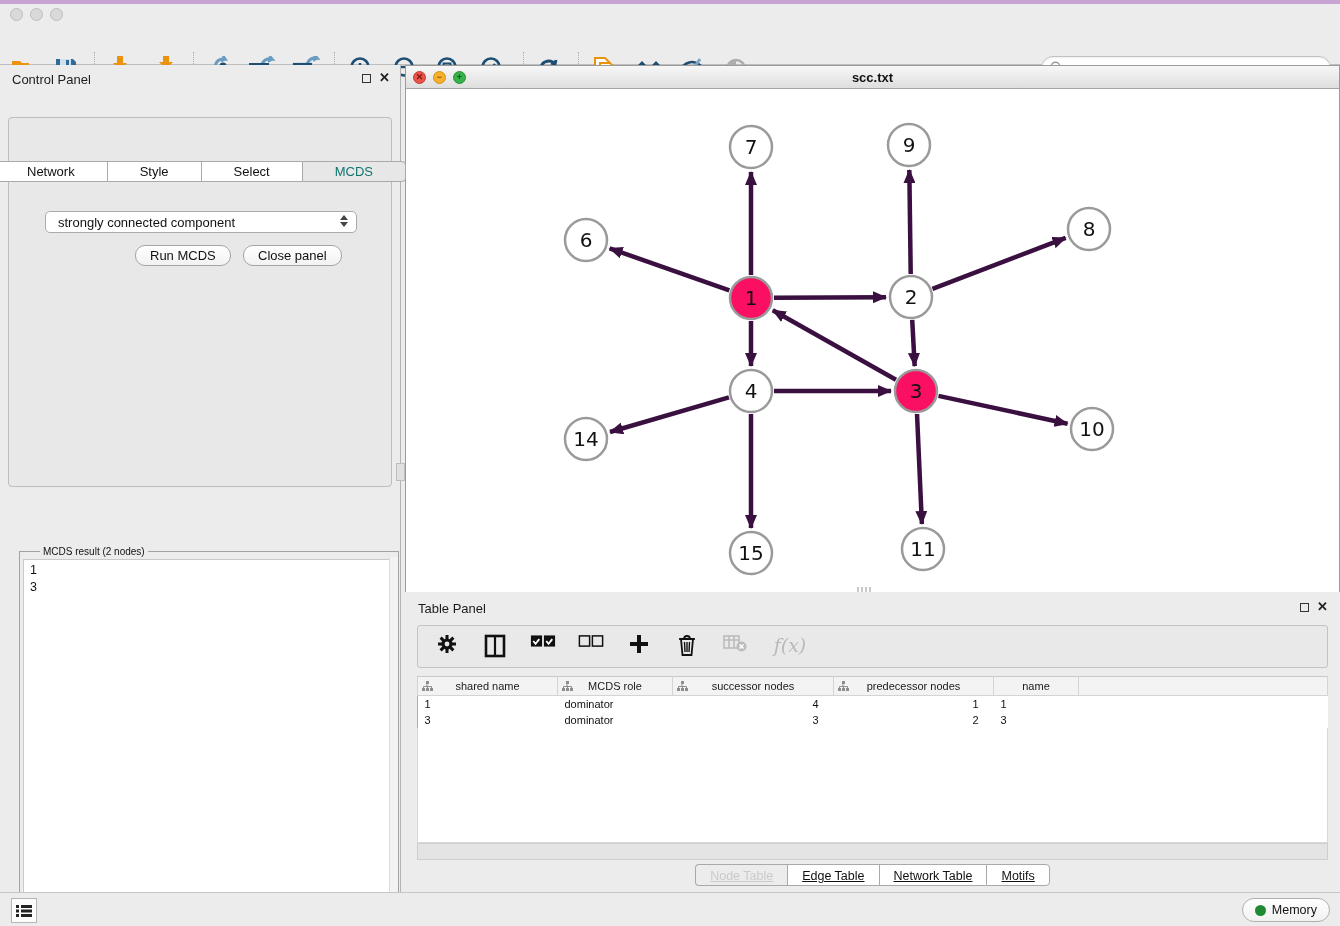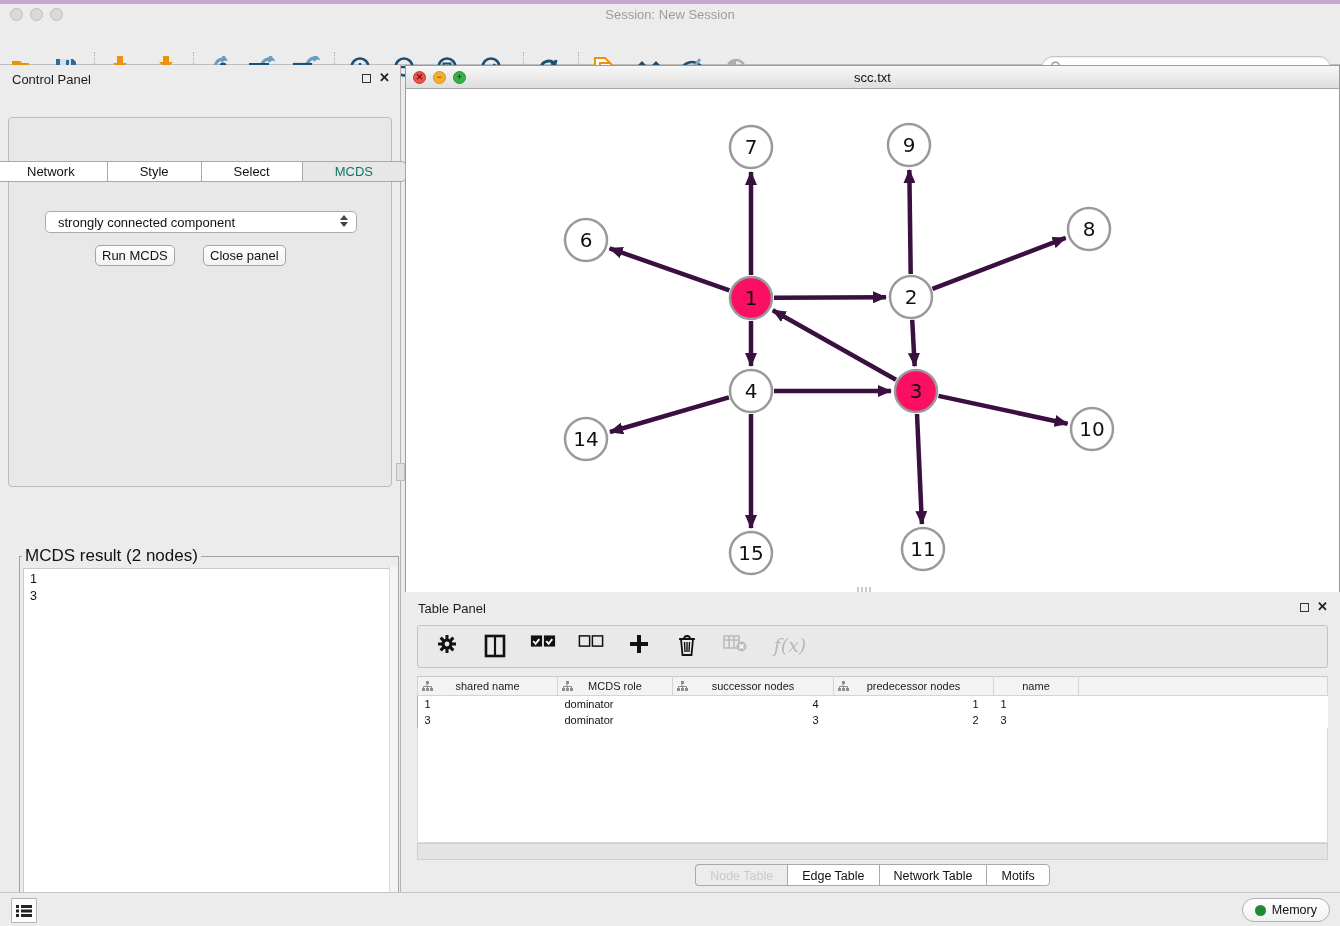--- a/index.html
+++ b/index.html
@@ -36,71 +36,70 @@
   .seg:first-child { border-radius:4px 0 0 4px; }
   .seg:last-child { border-right:1px solid #a9a9a9; border-radius:0 4px 4px 0; }
   .seg.active { background:#e7e7e7; color:#0f766e; }
   .cp-content { position:absolute; left:8px; top:52px; width:384px; height:370px; background:#e8e8e8; border:1px solid #bdbdbd; border-radius:4px; }
   .opt-label { position:absolute; left:0; width:100%; top:72px; text-align:center; font-size:13px; color:#111; }
   .dropdown { position:absolute; left:36px; top:93px; width:312px; height:22px; background:#fff; border:1px solid #ababab; border-radius:5px; font-size:13px; display:flex; align-items:center; padding-left:12px; color:#111; }
   .dd-arrows { position:absolute; right:8px; top:3px; display:flex; flex-direction:column; gap:2px; }
   .dd-arrows i { width:0; height:0; border-left:4px solid transparent; border-right:4px solid transparent; display:block; }
   .dd-up { border-bottom:5px solid #444; }
   .dd-dn { border-top:5px solid #444; }
-  .cp-btn { position:absolute; top:127px; height:21px; background:linear-gradient(#ffffff,#f2f2f2); border:1px solid #a5a5a5; border-radius:5px; font-size:13px; color:#111; padding:0 6px; font-family:"Liberation Sans",sans-serif; }
+  .cp-btn { position:absolute; top:127px; height:21px; background:linear-gradient(#ffffff,#f2f2f2); border:1px solid #a5a5a5; border-radius:10px; font-size:13px; color:#111; padding:0 14px; font-family:"Liberation Sans",sans-serif;margin-left:40px; }
   .mcds-fieldset { position:absolute; left:10px; top:428px; width:380px; height:384px; border:1px solid #a3a3a3; background:#ececec; }
-  .mcds-fieldset legend { font-size:17px; color:#111; margin-left:2px; padding:0 3px; }
+  .mcds-fieldset legend { font-size:10px; color:#111; margin-left:20px; padding:0 3px; }
   .mcds-text { position:absolute; left:3px; top:2px; width:370px; height:372px; background:#fff; border:1px solid #c9c9c9; font-size:12.5px; line-height:17px; padding:2px 6px; white-space:pre; color:#111; }
   .mcds-scroll { position:absolute; right:0; top:0; width:9px; height:100%; background:#f3f3f3; border-left:1px solid #ddd; }
   .splitter-handle { left:396px; top:463px; width:9px; height:18px; background:#e0e0e0; border:1px solid #bdbdbd; }
 
   
   .net-window { left:405px; top:65px; width:935px; height:527px; border:1px solid #9b9b9b; background:#fff; }
   .net-titlebar { position:absolute; left:0; top:0; width:100%; height:23px; background:linear-gradient(#f7f7f7,#dedede); border-bottom:1px solid #a6a6a6; display:flex; align-items:center; }
   .nt-circle { width:13px; height:13px; border-radius:50%; margin-left:7px; display:flex; align-items:center; justify-content:center; font-size:9px; font-weight:bold; line-height:9px; }
   .nt-red { background:#e8534a; border:1px solid #c23b34; color:#7e120d; }
   .nt-yellow { background:#f6b02c; border:1px solid #d3921a; color:#8a5d05; }
   .nt-green { background:#37b24a; border:1px solid #2a9239; color:#0c5b18; }
-  .net-title { position:absolute; left:0; right:0; text-align:center; font-size:13px; color:#111; }
+  .net-title { position:absolute; left:0; right:0; text-align:center; font-size:13px; color:#111;font-weight:bold; }
   .net-canvas { position:absolute; left:0; top:23px; width:933px; height:503px; background:#fff; }
   .net-grip { left:857px; top:587px; width:14px; height:5px; background:repeating-linear-gradient(90deg,#c9c9c9 0 2px,transparent 2px 4px); }
 
   
   .table-panel { left:405px; top:595px; width:935px; height:295px; background:#ececec; }
   .tp-toolbar { position:absolute; left:12px; top:30px; width:911px; height:43px; background:#e9e9e9; border:1px solid #c3c3c3; border-radius:3px; display:flex; align-items:center; gap:22px; padding-left:16px; }
   .tp-tool { display:flex; align-items:flex-start; justify-content:center; width:26px; height:26px; }
   .fx-label { font-family:"DejaVu Serif", serif; font-style:italic; font-size:19px; color:#b9b9b9; }
   .tbl { position:absolute; left:12px; top:81px; width:911px; border-collapse:collapse; table-layout:fixed; background:#eab308; }
   .tbl th { background:#f3f3f3; border:1px solid #d4d4d4; border-top:1px solid #c9c9c9; font-weight:normal; font-size:11px; height:19px; color:#1a1a1a; position:relative; text-align:center; }
   .tbl th .tree-ic { position:absolute; left:4px; top:4px; }
   .tbl td { font-size:11px; height:16px; padding:0 7px; color:#111; background:#fff; }
   .tbl td.r { text-align:right; padding-right:15px; }
   .tbl-bg { position:absolute; left:12px; top:81px; width:911px; height:167px; background:#fff; border:1px solid #d9d9d9; }
   .tp-scrollstrip { position:absolute; left:12px; top:248px; width:911px; height:17px; background:#e4e4e4; border:1px solid #cfcfcf; }
   .tp-tabs { position:absolute; left:0; top:269px; width:100%; display:flex; justify-content:center; }
-  .tp-tabs .seg { height:22px; padding:3px 14px; font-size:12.5px; }
+  .tp-tabs .seg { height:22px; padding:3px 14px; font-size:12.5px;text-decoration:underline; }
   .tp-tabs .seg.active { background:#ececec; color:#cacaca; }
 
   
   .statusbar { left:0; top:892px; width:1340px; height:34px; background:#ececec; border-top:1px solid #c6c6c6; }
   .list-btn { position:absolute; left:11px; top:5px; width:26px; height:25px; background:#fbfbfb; border:1px solid #b7b7b7; display:flex; align-items:center; justify-content:center; }
   .memory-btn { position:absolute; right:10px; top:5px; height:24px; background:linear-gradient(#ffffff,#f1f1f1); border:1px solid #b0b0b0; border-radius:12px; display:flex; align-items:center; gap:6px; padding:0 12px; font-size:12.5px; color:#111; }
   .mem-dot { width:11px; height:11px; border-radius:50%; background:#1f8a33; }
 </style>
 </head>
 <body>
 
 <div class="abs top-strip"></div>
 <div class="abs titlebar">
   <div class="traffic-wrap">
     <span class="traffic"></span>
     <span class="traffic"></span>
     <span class="traffic"></span>
   </div>
-  <div class="win-title">Session: New Session</div>
 </div>
 
 <div class="abs toolbar">
   <div class="tb-icon" style="left:8px">
     <svg width="26" height="22" viewBox="0 0 26 22">
         <path d="M1 3 h8 l2 2 h7 v3 h-17 z" fill="#eb930d"></path>
         <path d="M3 8 h21 l-4 11 h-19 z" fill="#eb930d"></path>
       </svg>
   </div>
   <div class="tb-icon" style="left:50px">

